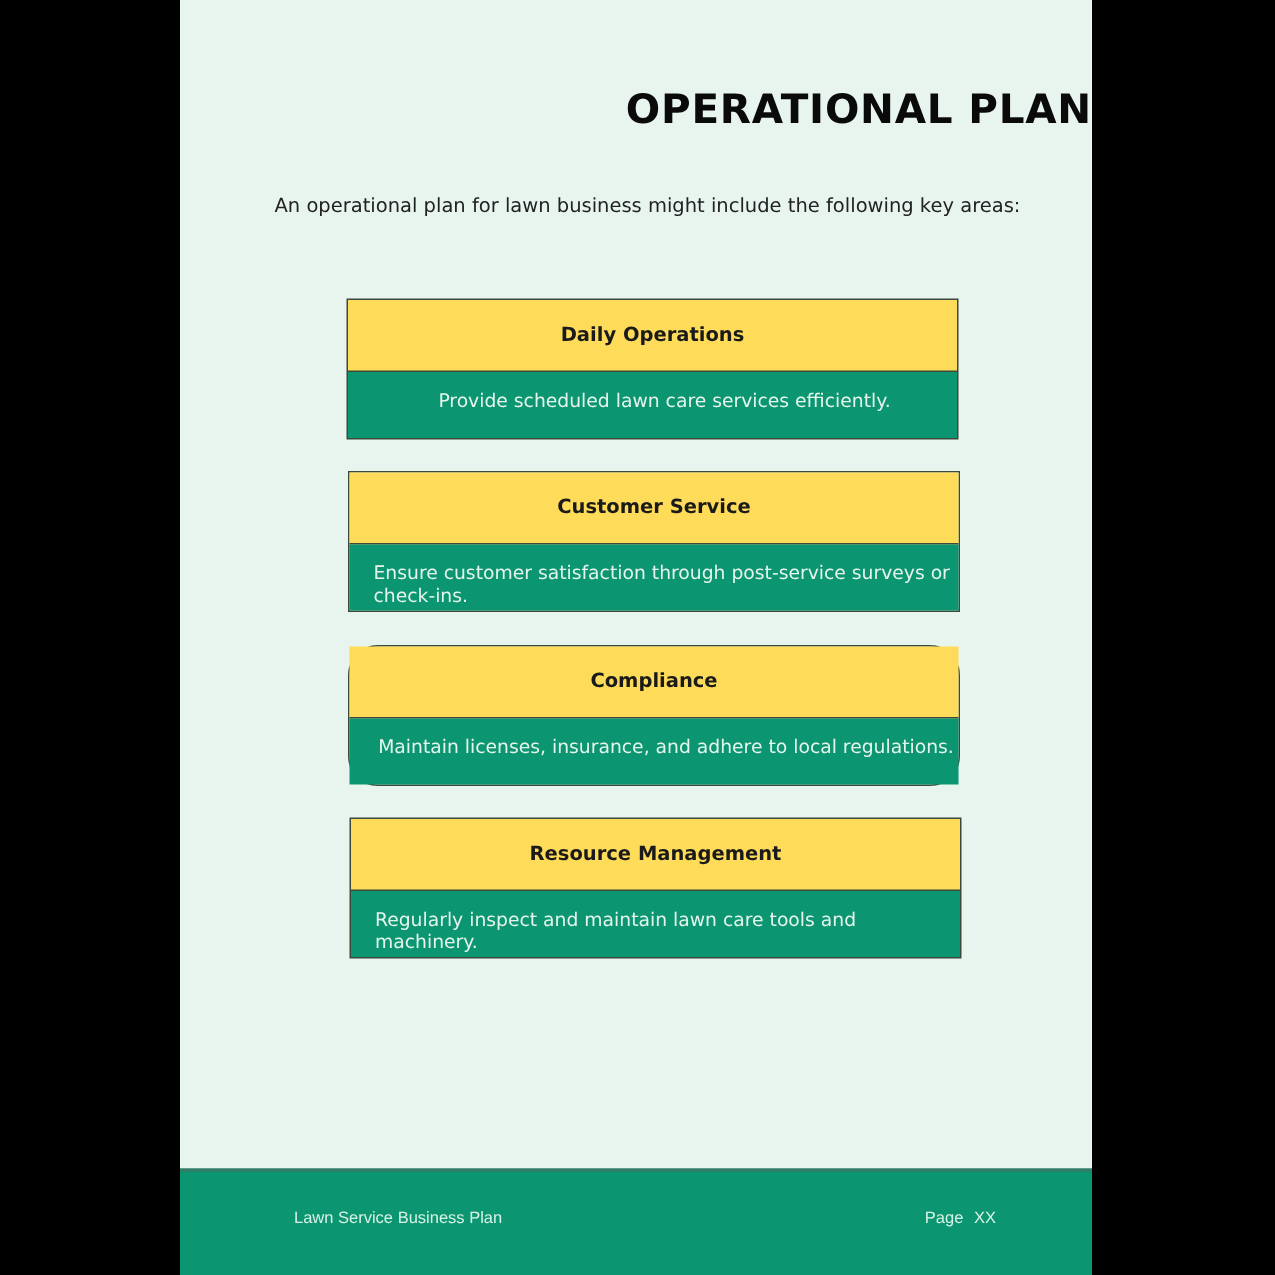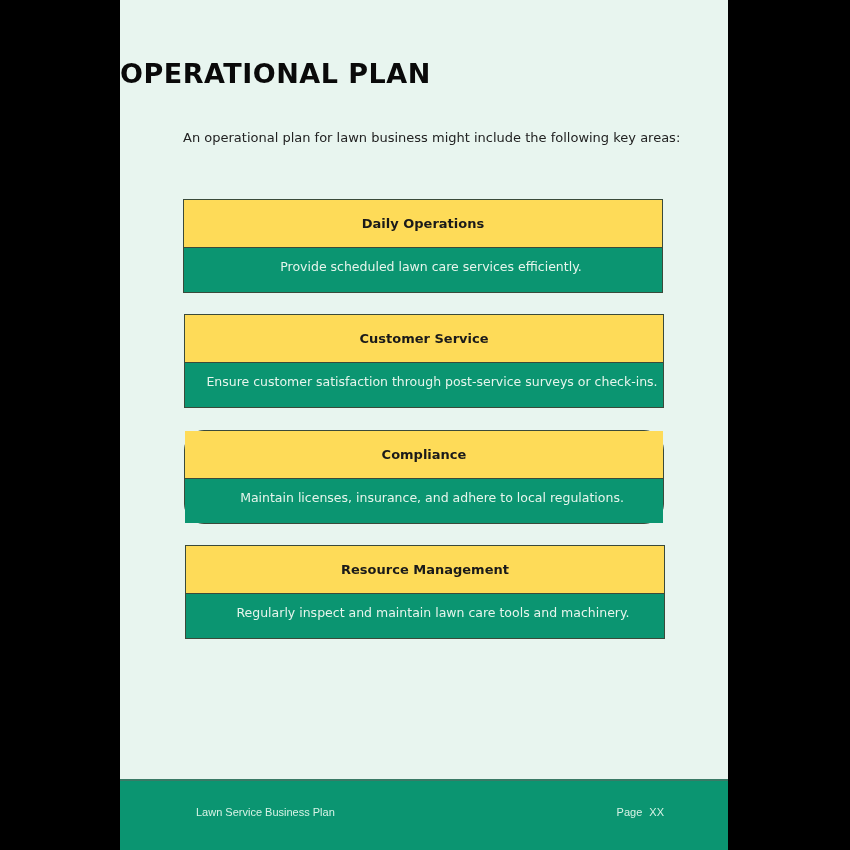--- a/index.html
+++ b/index.html
@@ -1,20 +1,20 @@
 <!DOCTYPE html>
 <html><head>
 <meta charset="utf-8">
 <style>
   html,body{margin:0;padding:0;}
   body{width:850px;height:850px;background:#000;position:relative;overflow:hidden;font-family:"Liberation Sans",sans-serif;}
   .page{position:absolute;left:120px;top:0;width:608px;height:850px;background:#e8f5ef;}
-  .title{position:absolute;left:0;right:0;top:58px;text-align:left;font-family:"DejaVu Sans",sans-serif;font-weight:bold;font-size:27px;letter-spacing:0.5px;color:#0a0a0a;}
+  .title{position:absolute;left:0;right:0;top:58px;text-align:right;font-family:"DejaVu Sans",sans-serif;font-weight:bold;font-size:27px;letter-spacing:0.5px;color:#0a0a0a;}
   .intro{position:absolute;left:63px;top:130px;font-family:"DejaVu Sans",sans-serif;font-size:13px;color:#222;}
-  .card{position:absolute;width:480px;border:1px solid #3a4a3a;box-sizing:border-box;}
+  .card{position:absolute;width:408px;border:1px solid #3a4a3a;box-sizing:border-box;margin-left:48px;}
   .card-head{height:47px;background:#fedb58;border-bottom:1px solid #3a4a3a;display:flex;align-items:center;justify-content:center;font-family:"DejaVu Sans",sans-serif;font-weight:bold;font-size:13px;color:#1a1a1a;}
   .card-body{height:44px;background:#0b9571;display:flex;align-items:flex-start;justify-content:center;padding-top:11px;box-sizing:border-box;font-family:"DejaVu Sans",sans-serif;font-size:12.5px;color:#e6f5ec;padding-left:16px;}
   .footer{position:absolute;left:0;top:779px;width:608px;height:71px;background:#0b9571;border-top:2px solid #3a7a66;}
   .footer-left{position:absolute;left:76px;top:25px;font-size:11px;color:#d8f3e6;}
   .footer-right{position:absolute;right:64px;top:25px;font-size:11px;color:#d8f3e6;word-spacing:4px;padding-left:40px;}
 </style>
 </head>
 <body>
 
 <div class="page">

